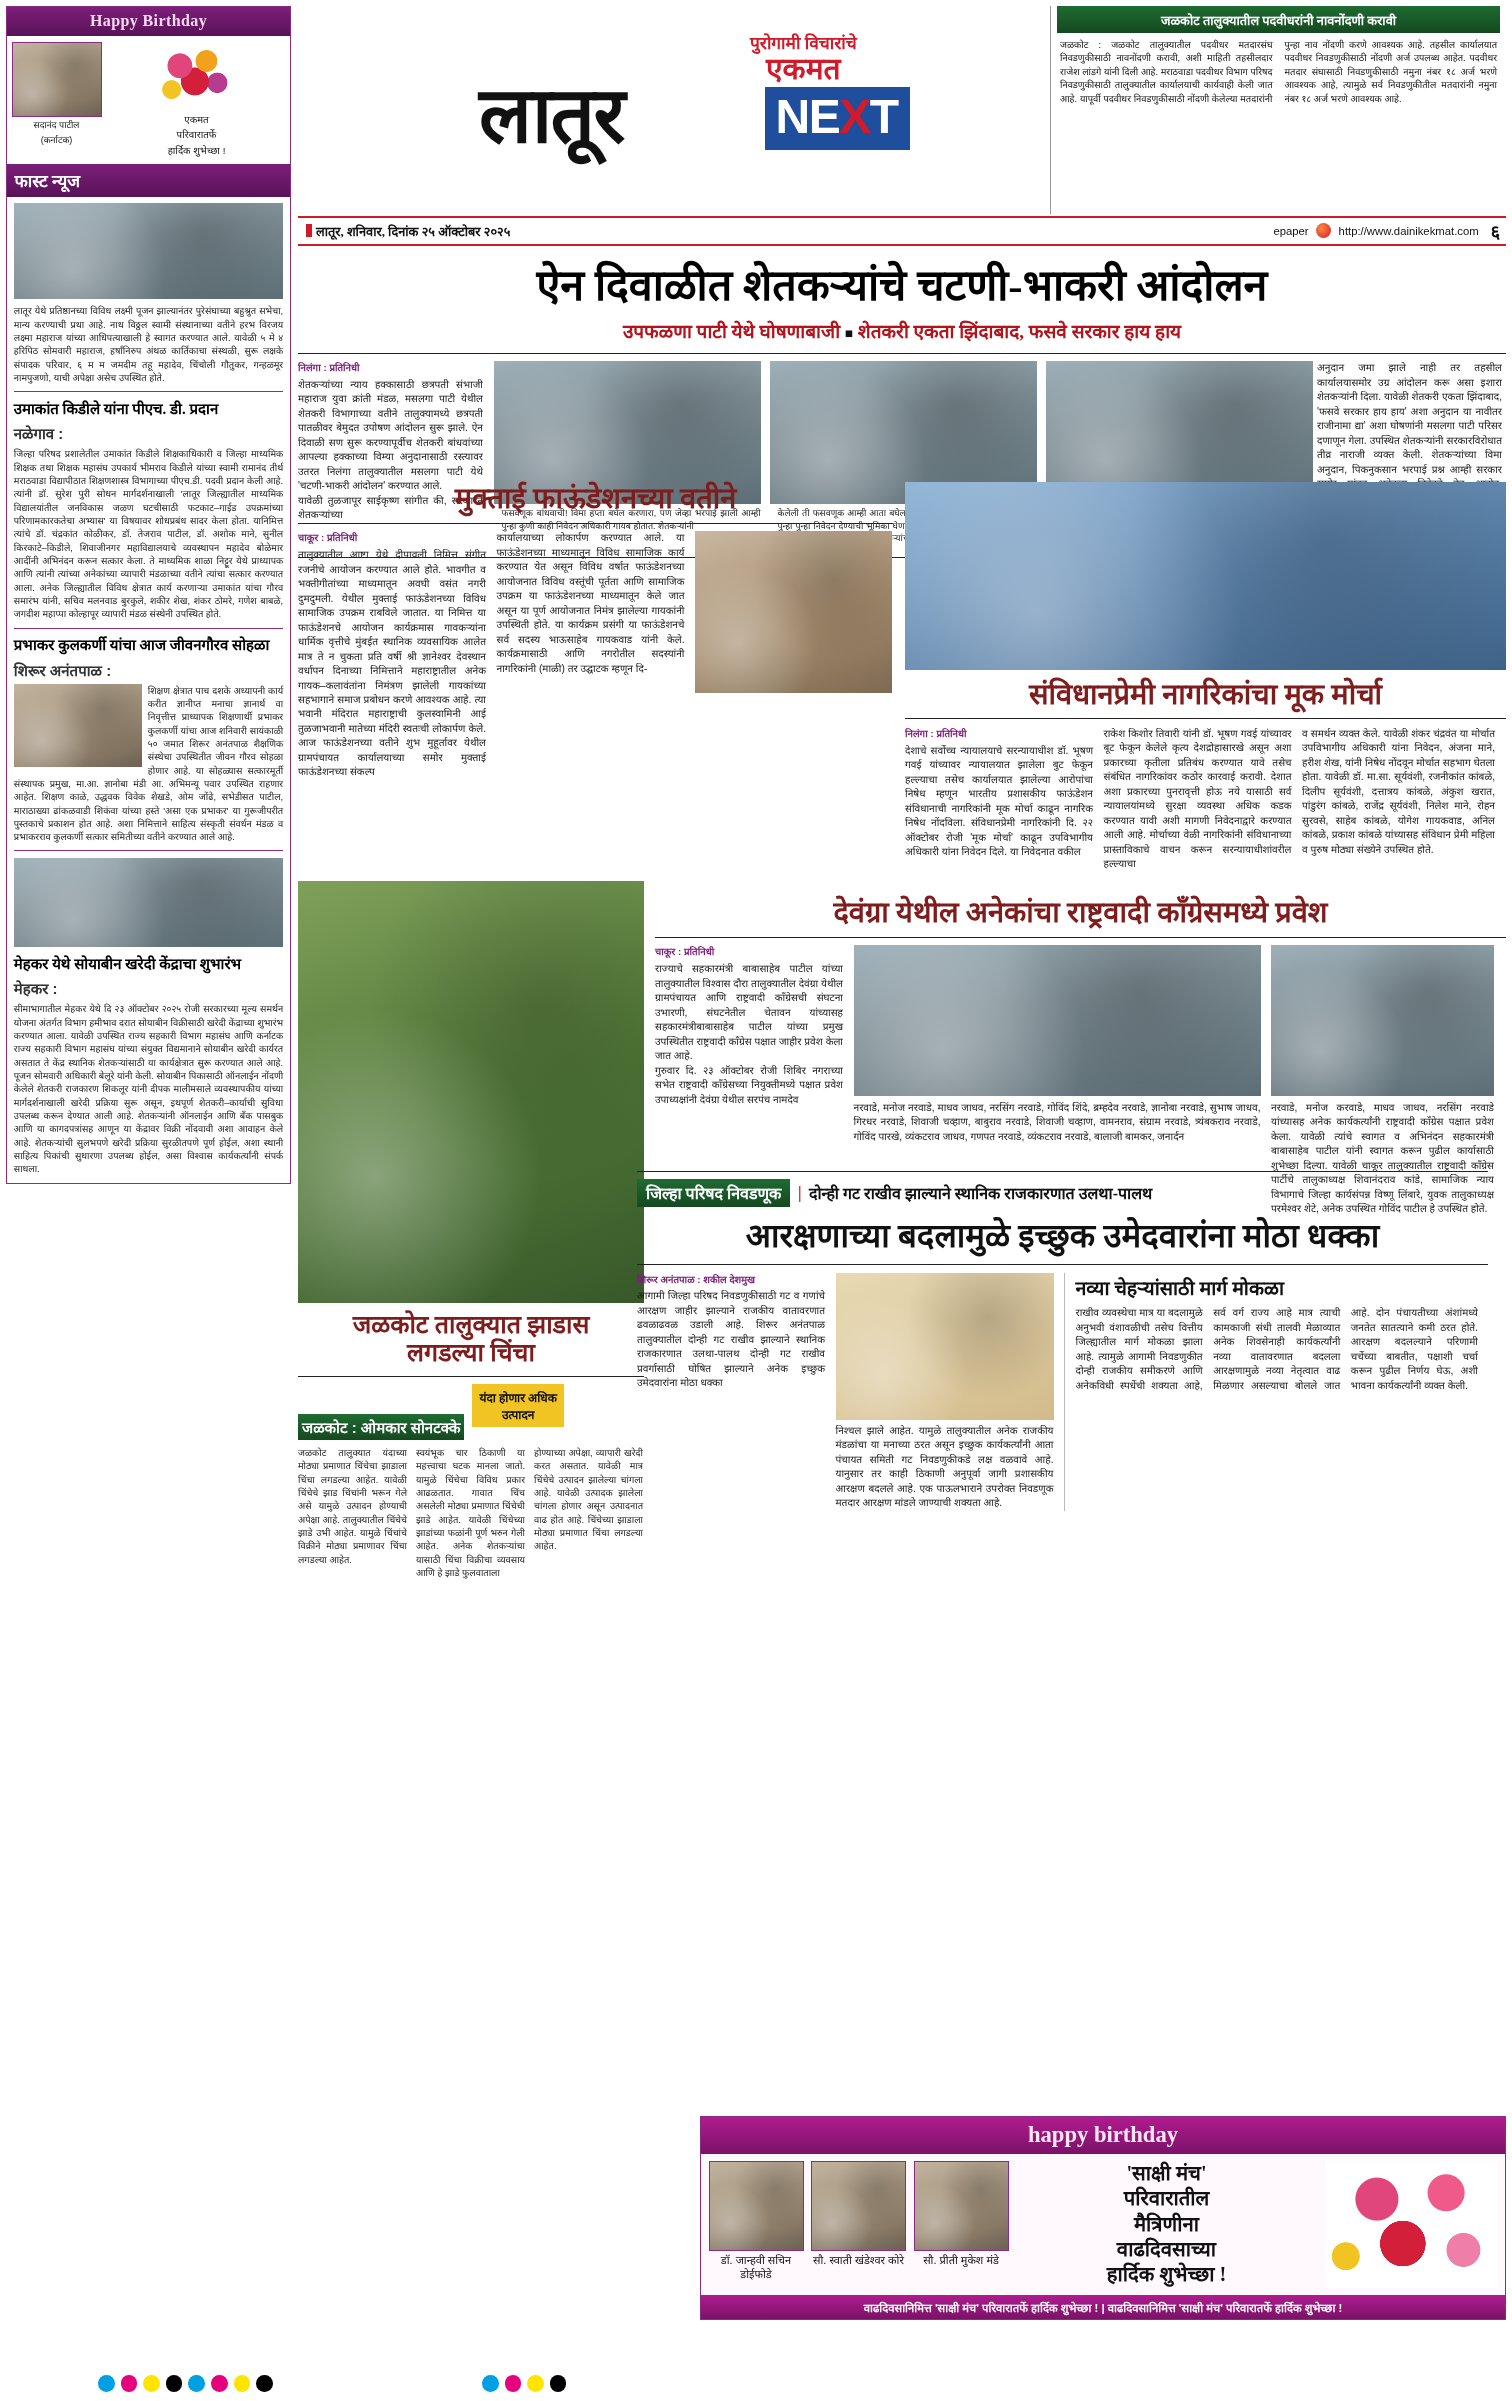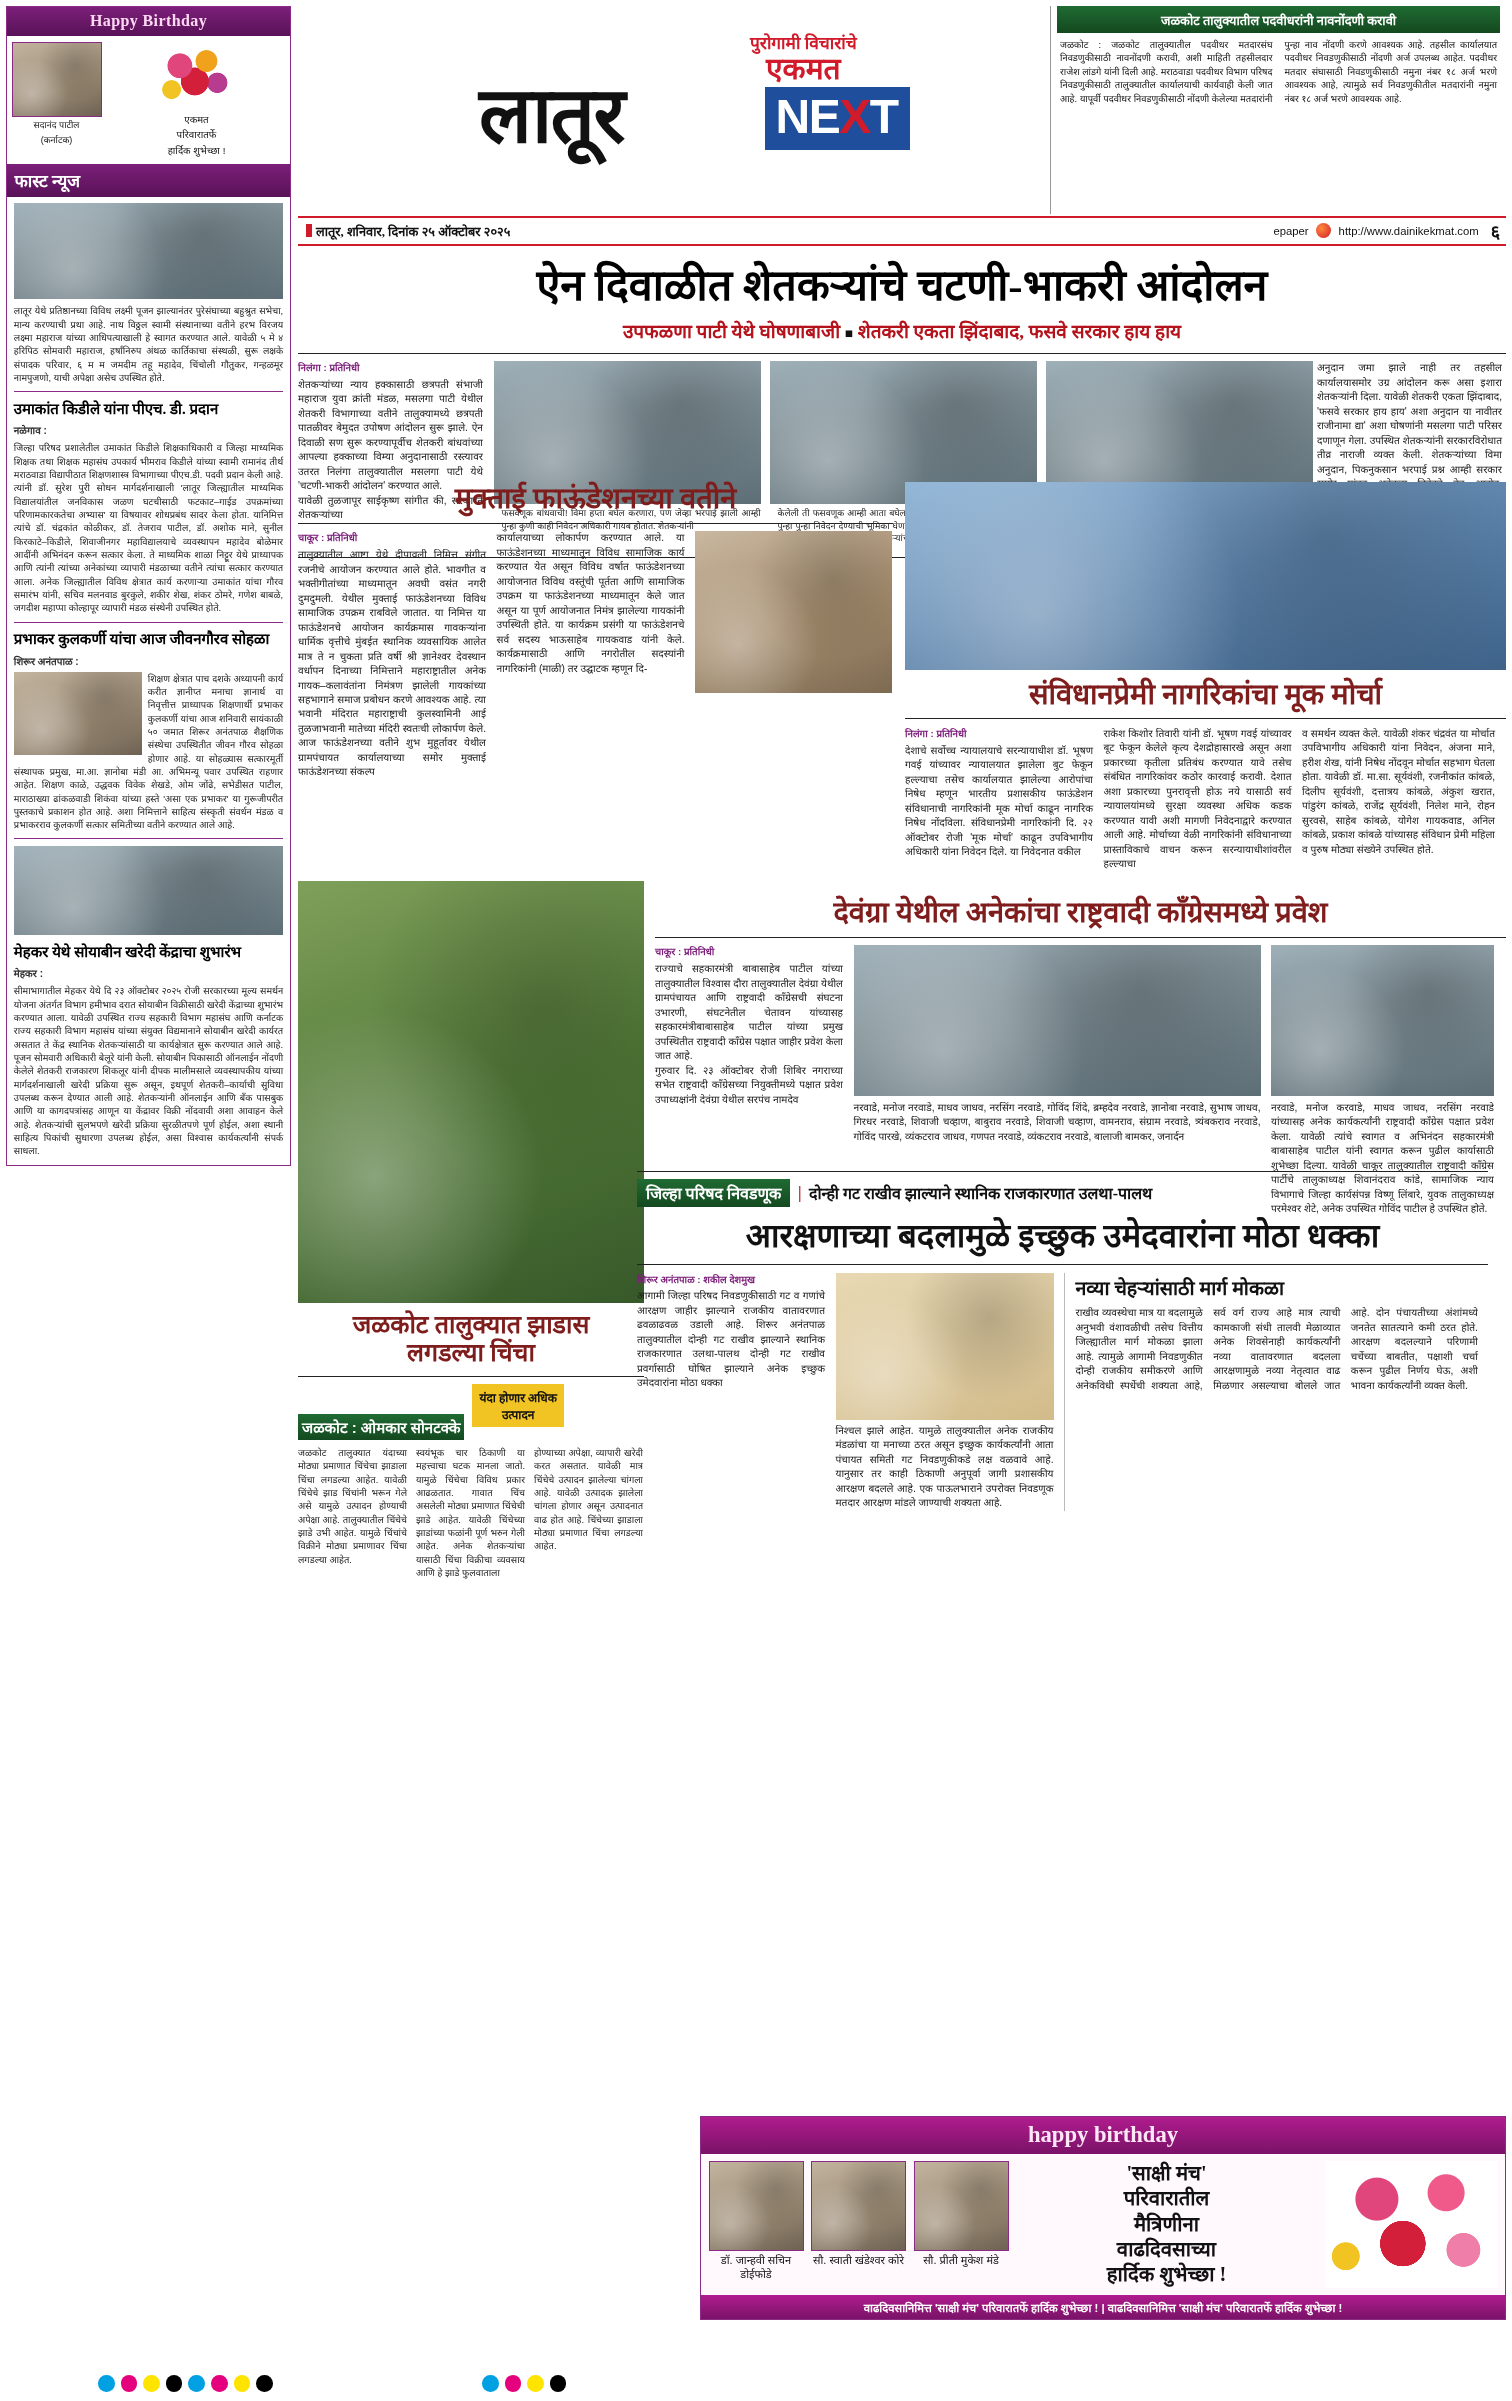--- a/index.html
+++ b/index.html
@@ -92,21 +92,21 @@
   .rail-body { padding: 6px 6.8px 7.5px; }
   .rail-photo { width: 100%; height: 96px; margin-bottom: 5.3px; }
   .rail-head {
     font-family: "Liberation Serif", serif;
     font-weight: bold;
     font-size: 15px;
     line-height: 1.28;
     color: #000;
     margin: 7.5px 0 4.5px;
   }
-  .rail-sub { font-size: 10px; color: #333; margin: 0 0 3.8px; font-weight: bold;}
+  .rail-sub { font-size: 15px; color: #333; margin: 0 0 3.8px; font-weight: bold;}
   .rail-rule { border-top: 1.5px solid #8c2b86; margin: 6.8px 0; }
 
   
   .masthead {
     position: absolute;
     left: 298px; top: 6px;
     width: 1208px;
     height: 239px;
   }
   .mast-top { display: flex; height: 208px; }

